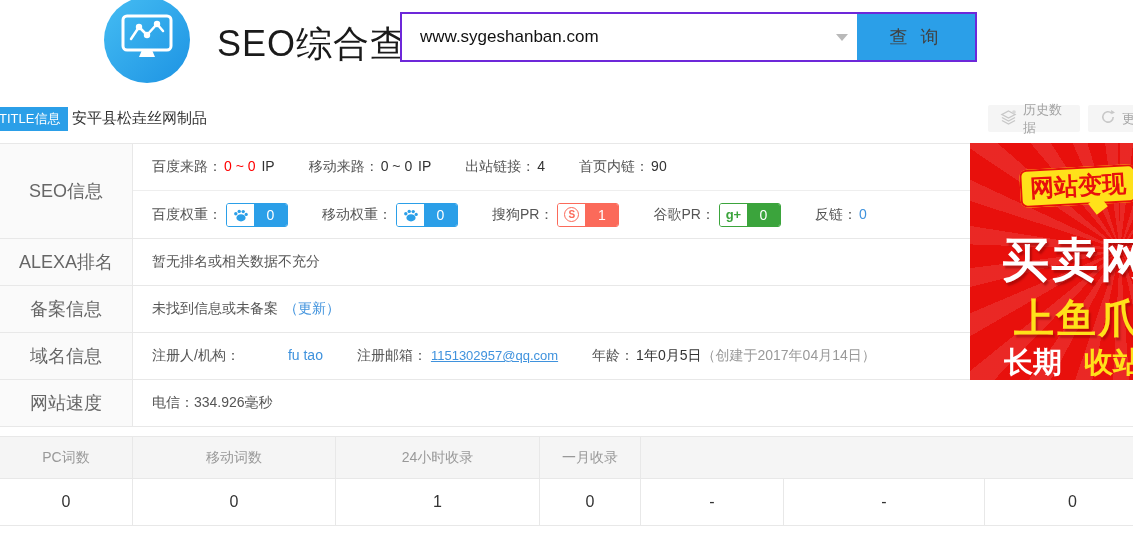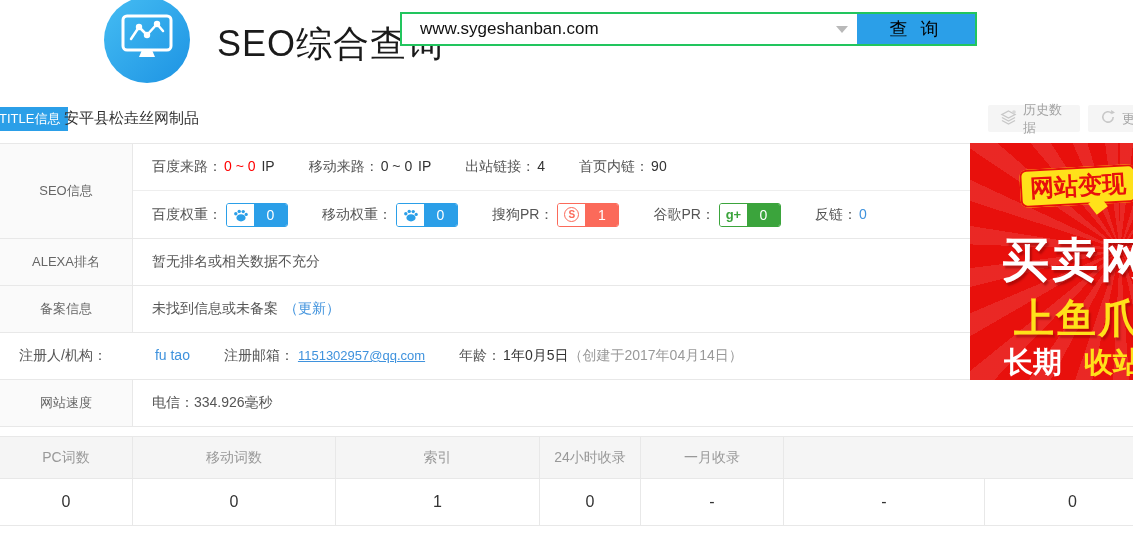--- a/index.html
+++ b/index.html
@@ -4,43 +4,43 @@
 <style>
   * { margin:0; padding:0; box-sizing:border-box; }
   html,body { background:#fff; }
   body { font-family:"Liberation Sans","DejaVu Sans",sans-serif; }
   #app { position:relative; width:1133px; height:535px; overflow:hidden; background:#fff; }
 
   
   .logo { position:absolute; left:104px; top:-3px; width:86px; height:86px; border-radius:50%;
           background:linear-gradient(135deg,#45bdf3,#1d93e3); display:flex; align-items:center; justify-content:center; }
   .app-title { position:absolute; left:217px; top:20px; font-size:36px; color:#1a1a1a; letter-spacing:1px; }
-  .search { position:absolute; left:400px; top:12px; width:577px; height:34px; display:flex;
-            border:2px solid #22c55e; background:#fff; }
+  .search { position:absolute; left:400px; top:12px; width:577px; height:50px; display:flex;
+            border:2px solid #6d28d9; background:#fff; }
   .search input { flex:1; border:none; outline:none; font-size:17px; color:#111; padding:0 10px 0 18px;
                   font-family:inherit; background:#fff; }
   .dd-arrow { width:30px; display:flex; align-items:center; justify-content:center; cursor:pointer; }
   .dd-arrow i { width:0; height:0; border-left:6px solid transparent; border-right:6px solid transparent;
                 border-top:7px solid #b9b9b9; }
-  .search-btn { width:118px; background:#2b9fe8; color:#000000; font-size:18px; border:none; cursor:pointer;
+  .search-btn { width:118px; background:#2b9fe8; color:#404040; font-size:18px; border:none; cursor:pointer;
                 font-family:inherit; letter-spacing:4px; }
 
   
   .t-badge { position:absolute; left:-5px; top:107px; height:24px; line-height:24px; background:#2b9fe8;
              color:#fff; font-size:13px; padding:0 8px 0 4px; }
-  .site-title { position:absolute; left:64px; top:109px; font-size:15px; color:#333; }
+  .site-title { position:absolute; left:72px; top:109px; font-size:15px; color:#333; }
   .bar-btn { position:absolute; top:105px; height:27px; background:#f5f5f5; color:#a3a3a3; font-size:13px;
              display:flex; align-items:center; gap:6px; padding:0 12px; cursor:pointer; border-radius:2px; }
   .bar-btn.history { left:988px; width:92px; }
   .bar-btn.refresh { left:1088px; width:72px; }
 
   
   .itable { position:absolute; left:0; top:143px; width:1133px; border-top:1px solid #e8e8e8; }
   .irow { display:flex; border-bottom:1px solid #e8e8e8; }
-  .ilabel { width:133px; background:#fafafa; color:#666; font-size:13px; display:flex;
+  .ilabel { width:133px; background:#fafafa; color:#666; font-size:18px; display:flex;
             align-items:center; justify-content:center; border-right:1px solid #e8e8e8; }
   .icontent { flex:1; display:flex; align-items:center; padding-left:19px; font-size:14px; color:#555; height:46px; }
   .seo-content { flex:1; }
   .seo-sub { display:flex; align-items:center; padding-left:19px; font-size:14px; color:#555; height:47px; }
   .seo-sub.first { border-bottom:1px solid #eee; }
   .item { margin-right:34px; white-space:nowrap; }
   .lbl { color:#555; }
   .val { color:#333; margin-left:2px;margin-top:44px; }
   .val-red { color:#ff0000; margin-left:2px; }
   .val-blue { color:#3f92dd; margin-left:2px; }
@@ -217,20 +217,21 @@
 
     <div class="irow">
       <div class="ilabel">备案信息</div>
       <div class="icontent">
         <span class="lbl">未找到信息或未备案</span>
         <span class="link-blue" style="margin-left:6px">（更新）</span>
       </div>
     </div>
 
     <div class="irow">
+      <div class="ilabel">域名信息</div>
       <div class="icontent">
         <span class="item">
           <span class="lbl">注册人/机构：</span><span class="link-blue">fu tao</span>
         </span>
         <span class="item">
           <span class="lbl">注册邮箱：</span><span class="email">1151302957@qq.com</span>
         </span>
         <span class="item">
           <span class="lbl">年龄：</span><span class="val">1年0月5日</span><span class="note">（创建于2017年04月14日）</span>
         </span>
@@ -252,21 +253,20 @@
     <div class="ad-line2">上鱼爪</div>
     <div class="ad-line3">
       <span class="w">长期</span><span class="y">收站</span>
     </div>
   </div>
 
   <div class="btable">
     <div class="bt-row bt-head">
       <div class="bt-cell">PC词数</div>
       <div class="bt-cell">移动词数</div>
-      <div class="bt-cell">索引</div>
       <div class="bt-cell">24小时收录</div>
       <div class="bt-cell">一月收录</div>
     </div>
     <div class="bt-row bt-vals">
       <div class="bt-cell">0</div>
       <div class="bt-cell">0</div>
       <div class="bt-cell">1</div>
       <div class="bt-cell">0</div>
       <div class="bt-cell">-</div>
       <div class="bt-cell">-</div>

